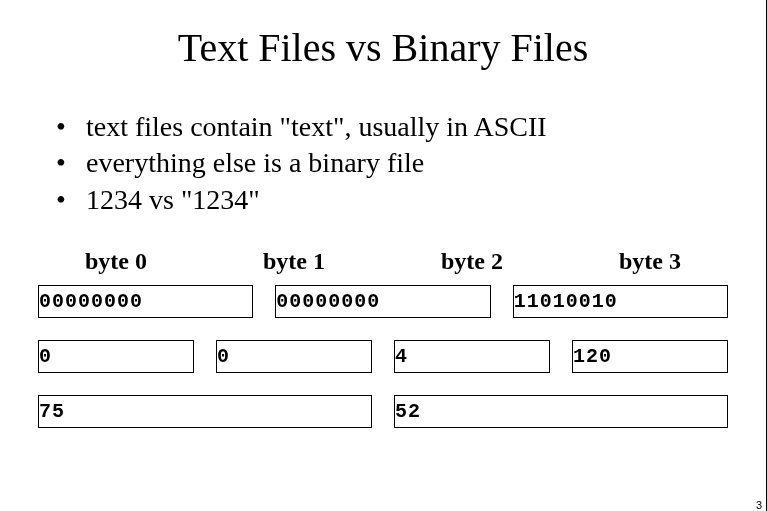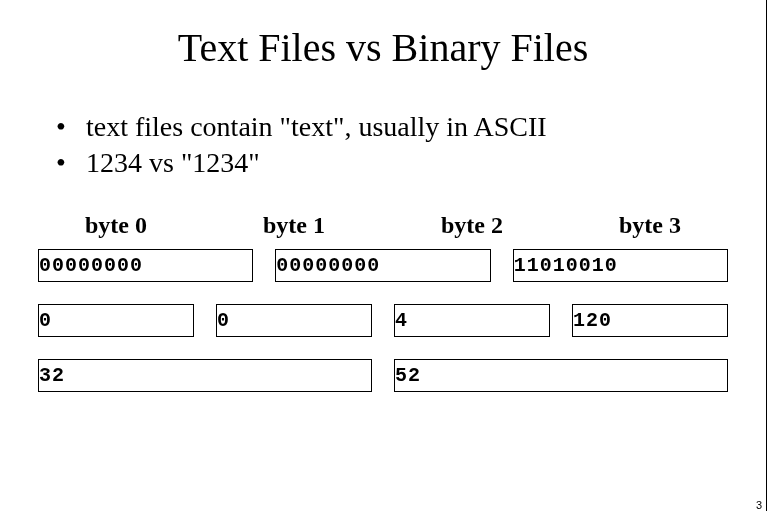--- a/index.html
+++ b/index.html
@@ -79,20 +79,21 @@
       font-family: Arial, sans-serif;
     }
   </style>
 </head>
 <body>
 
 <h1 class="title">Text Files vs Binary Files</h1>
 
 <ul class="bullets">
   <li>text files contain "text", usually in ASCII</li>
+  <li>everything else is a binary file</li>
   <li>1234 vs "1234"</li>
 </ul>
 
 <div class="table-area">
   <div class="header-row">
     <div class="col header-cell">byte 0</div>
     <div class="col header-cell">byte 1</div>
     <div class="col header-cell">byte 2</div>
     <div class="col header-cell">byte 3</div>
   </div>
@@ -101,18 +102,18 @@
     <div class="col box-cell">00000000</div>
     <div class="col box-cell">11010010</div>
   </div>
   <div class="data-row">
     <div class="col box-cell">0</div>
     <div class="col box-cell">0</div>
     <div class="col box-cell">4</div>
     <div class="col box-cell">120</div>
   </div>
   <div class="data-row">
-    <div class="col box-cell">32</div>
+    <div class="col box-cell">75</div>
     <div class="col box-cell">52</div>
   </div>
 </div>
 
 <div class="corner-num">3</div>
 
 </body></html>

